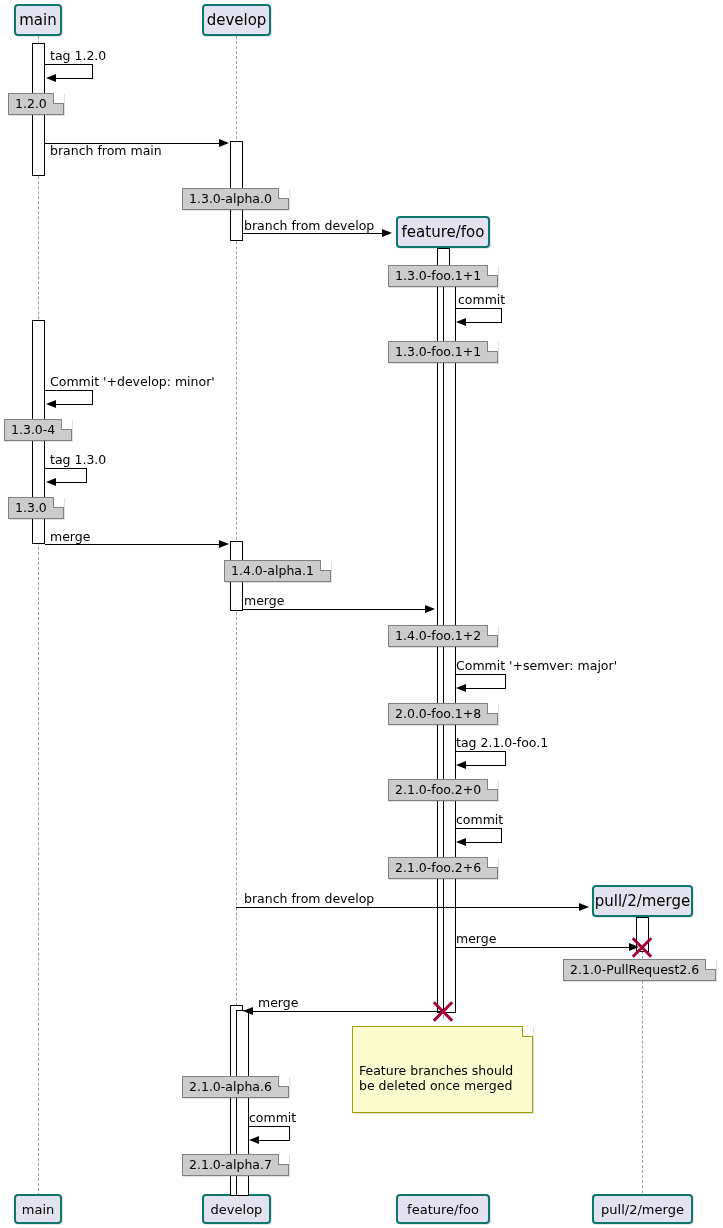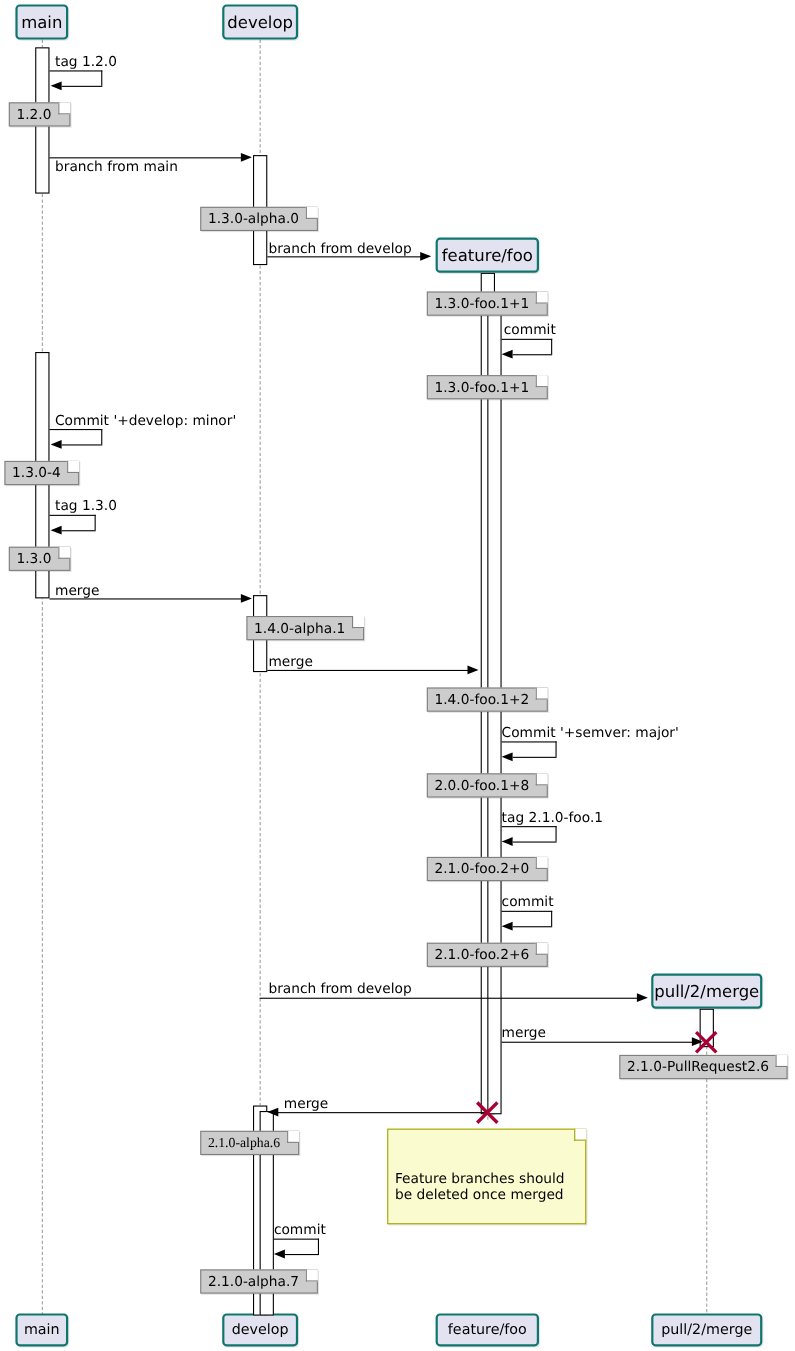--- a/index.html
+++ b/index.html
@@ -316,21 +316,21 @@
     <i class="a"></i>
       <i class="b"></i>
   </div>
 
   <div class="note" style="left:352px; top:1026px; width:181px;">
     <span>Feature branches should
 be deleted once merged</span>
     <span class="dogear"></span>
   </div>
 
-  <div class="vtag" style="left:182px; top:1028px;font-family:Liberation Serif, serif;">
+  <div class="vtag" style="left:182px; top:1076px;">
     <span>2.1.0-alpha.6</span>
     <span class="dogear"></span>
   </div>
 
   <div class="msg" style="left:249px; top:1111px;">commit</div>
   <div class="arrow-line" style="left:249px; top:1126px; width:41px;"></div>
   <div class="arrow-v" style="left:289px; top:1126px; height:14px;"></div>
   <div class="arrow-line" style="left:259px; top:1140px; width:31px;"></div>
   <div class="arrow-head-l" style="left:249px; top:1136px;"></div>
 

